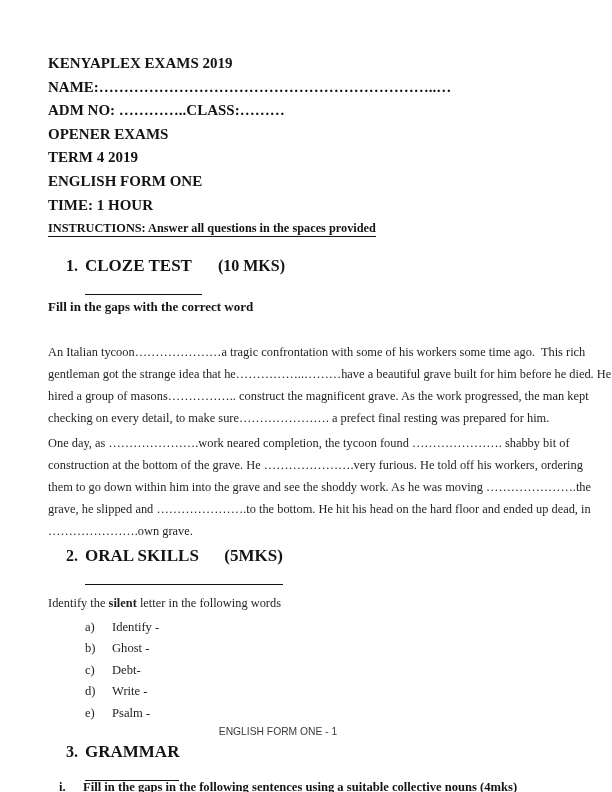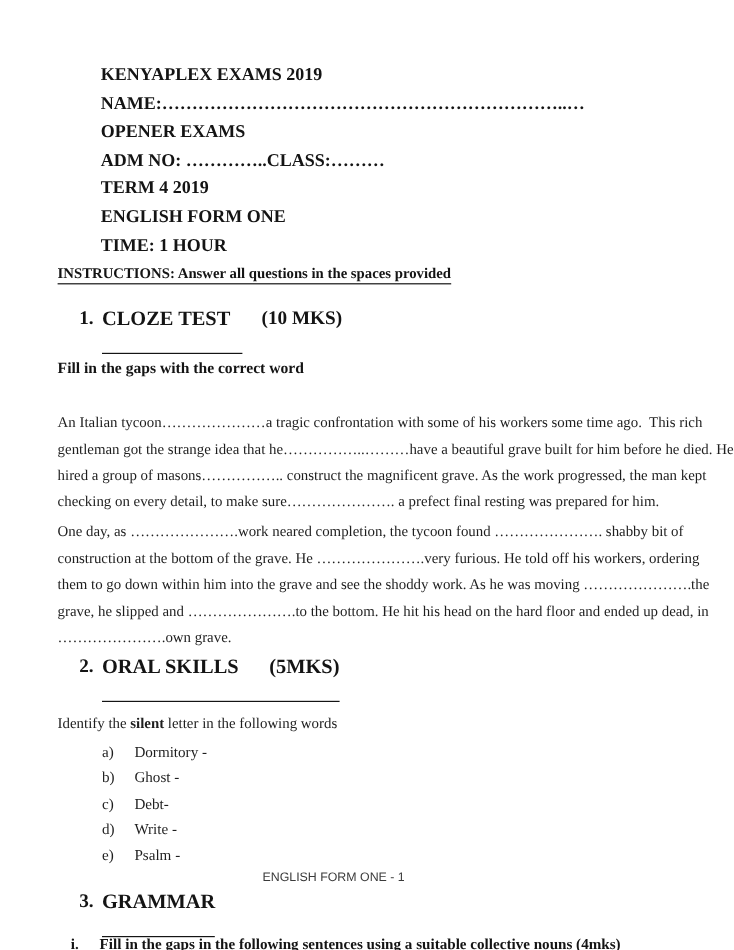--- a/index.html
+++ b/index.html
@@ -8,21 +8,21 @@
     background:#ffffff;
     font-family:"Liberation Serif", serif;
     color:#1e1e1e;
     position:relative;
     overflow:hidden;
   }
   .content { position:absolute; left:48px; top:52px; width:548px; }
   .line { white-space:pre; }
 
   
-  .hline { font-weight:bold; font-size:15px; line-height:23.6px; color:#141414;margin-left:36px; }
+  .hline { font-weight:bold; font-size:15px; line-height:23.6px; color:#141414; }
   .instr { font-weight:bold; font-size:12.3px; line-height:23.6px; color:#141414; }
   .uline { border-bottom:1.5px solid #141414; padding-bottom:1px; }
 
   
   .sec { display:flex; font-weight:bold; color:#141414; line-height:23px; font-size:17px; }
   .sec .num { margin-left:18px; width:19px; font-size:16px; }
   .sec .title { border-bottom:1.5px solid #141414; padding-bottom:17px; align-self:flex-start; }
   .sec .title.pad { padding-right:10px; }
   .sec .marks { margin-left:16px; font-size:16px; }
   .mt-sec1 { margin-top:13px; }
@@ -53,22 +53,22 @@
   }
 </style>
 </head>
 <body>
 
 <div class="content">
 
   <div>
     <div class="hline line">KENYAPLEX EXAMS 2019</div>
     <div class="hline line">NAME:…………………………………………………………..…</div>
+    <div class="hline line">ADM NO: …………..CLASS:………</div>
     <div class="hline line">OPENER EXAMS</div>
-    <div class="hline line">ADM NO: …………..CLASS:………</div>
     <div class="hline line">TERM 4 2019</div>
     <div class="hline line">ENGLISH FORM ONE</div>
     <div class="hline line">TIME: 1 HOUR</div>
     <div class="instr line"><span class="uline">INSTRUCTIONS: Answer all questions in the spaces provided</span></div>
   </div>
 
   <div class="sec mt-sec1">
     <span class="num">1.</span>
     <span class="title pad">CLOZE TEST</span>
     <span class="marks">(10 MKS)</span>
@@ -93,21 +93,21 @@
   <div class="sec mt-sec2">
     <span class="num">2.</span>
     <span class="title line">ORAL SKILLS      (5MKS)</span>
   </div>
 
   <div class="identify line"><span>Identify the </span><b>silent</b><span> letter in the following words</span></div>
 
   <div class="wordlist">
     <div class="witem">
       <span class="letter">a)</span>
-      <span class="word">Dormitory -</span>
+      <span class="word">Identify -</span>
     </div>
     <div class="witem">
       <span class="letter">b)</span>
       <span class="word">Ghost -</span>
     </div>
     <div class="witem">
       <span class="letter">c)</span>
       <span class="word">Debt-</span>
     </div>
     <div class="witem">

